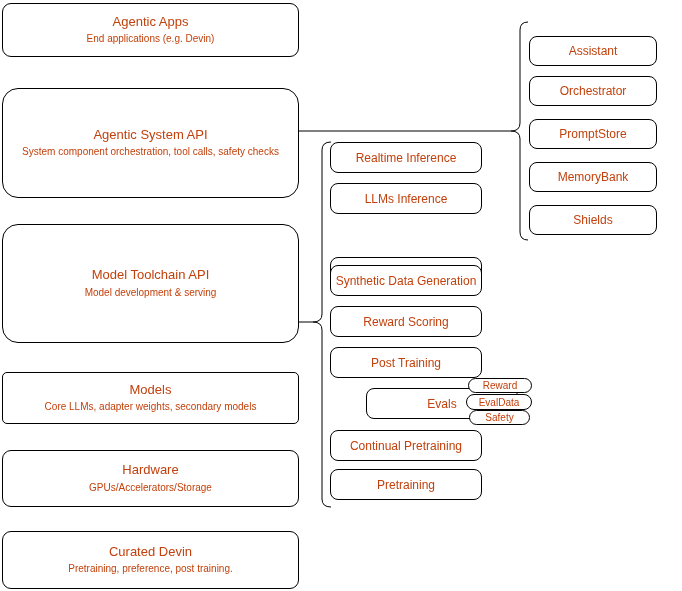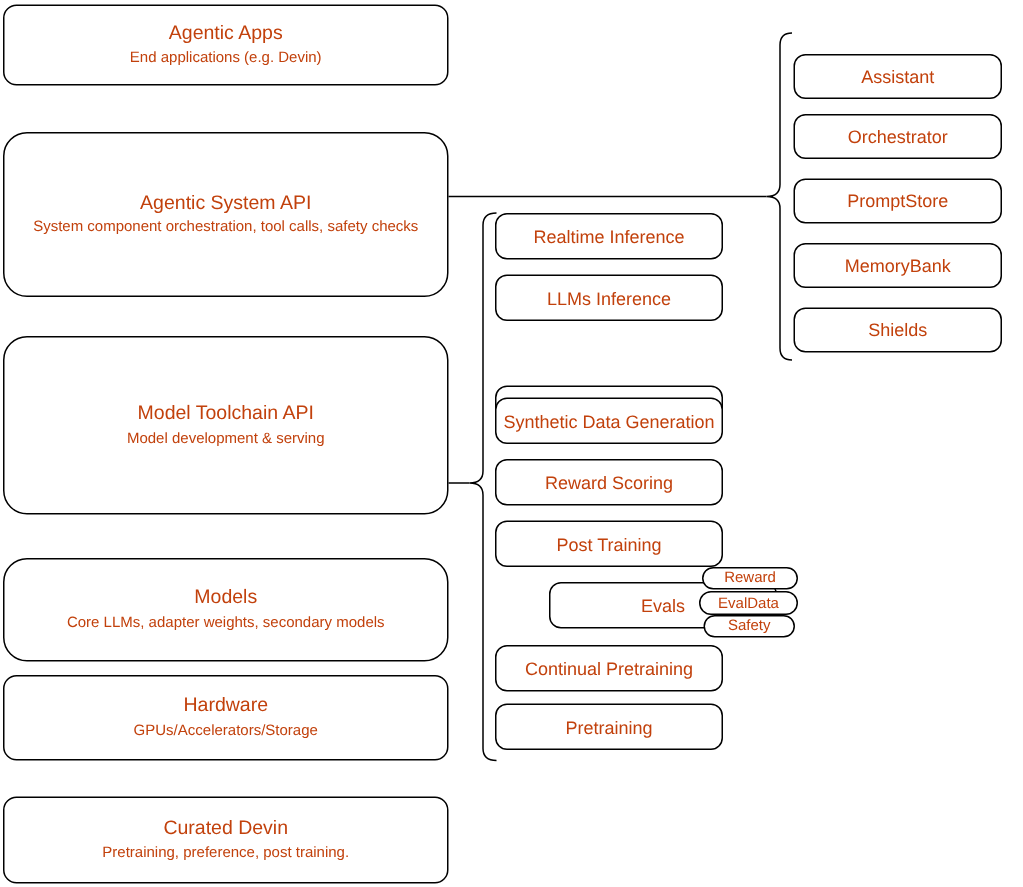--- a/index.html
+++ b/index.html
@@ -31,32 +31,32 @@
     z-index: 2;
   }
   .box .title { font-size: 13px; line-height: 1.15; }
   .box .sub   { font-size: 10px; line-height: 1.2; margin-top: 4px; }
 
   
   .lbox { left: 2px; width: 297px; }
   .l1 { top: 3px;   height: 54px;  border-radius: 9px;  }
   .l2 { top: 88px;  height: 110px; border-radius: 16px; }
   .l3 { top: 224px; height: 119px; border-radius: 16px; }
-  .l4 { top: 372px; height: 69px;  border-radius: 16px;  }
+  .l4 { top: 372px; height: 52px;  border-radius: 5px;  }
   .l5 { top: 450px; height: 57px;  border-radius: 9px;  }
   .l6 { top: 531px; height: 58px;  border-radius: 9px;  }
 
   
   .mbox { left: 330px; width: 152px; height: 31px; border-radius: 8px; font-size: 12px; }
   .m1 { top: 142px; } .m2 { top: 183px; } .m3 { top: 223px; margin-top: 34px; }
   .m4 { top: 265px; } .m5 { top: 306px; } .m6 { top: 347px; }
   .m7 { top: 388px; margin-left: 36px; } .m8 { top: 430px; } .m9 { top: 469px; }
 
   
-  .rbox { left: 529px; width: 139px; height: 30px; border-radius: 8px; font-size: 12px; }
+  .rbox { left: 529px; width: 128px; height: 30px; border-radius: 8px; font-size: 12px; }
   .r1 { top: 36px; } .r2 { top: 76px; } .r3 { top: 119px; }
   .r4 { top: 162px; } .r5 { top: 205px; }
 
   
   .tag {
     position: absolute;
     box-sizing: border-box;
     border: 1px solid #000000;
     background: #ffffff;
     border-radius: 9px;

